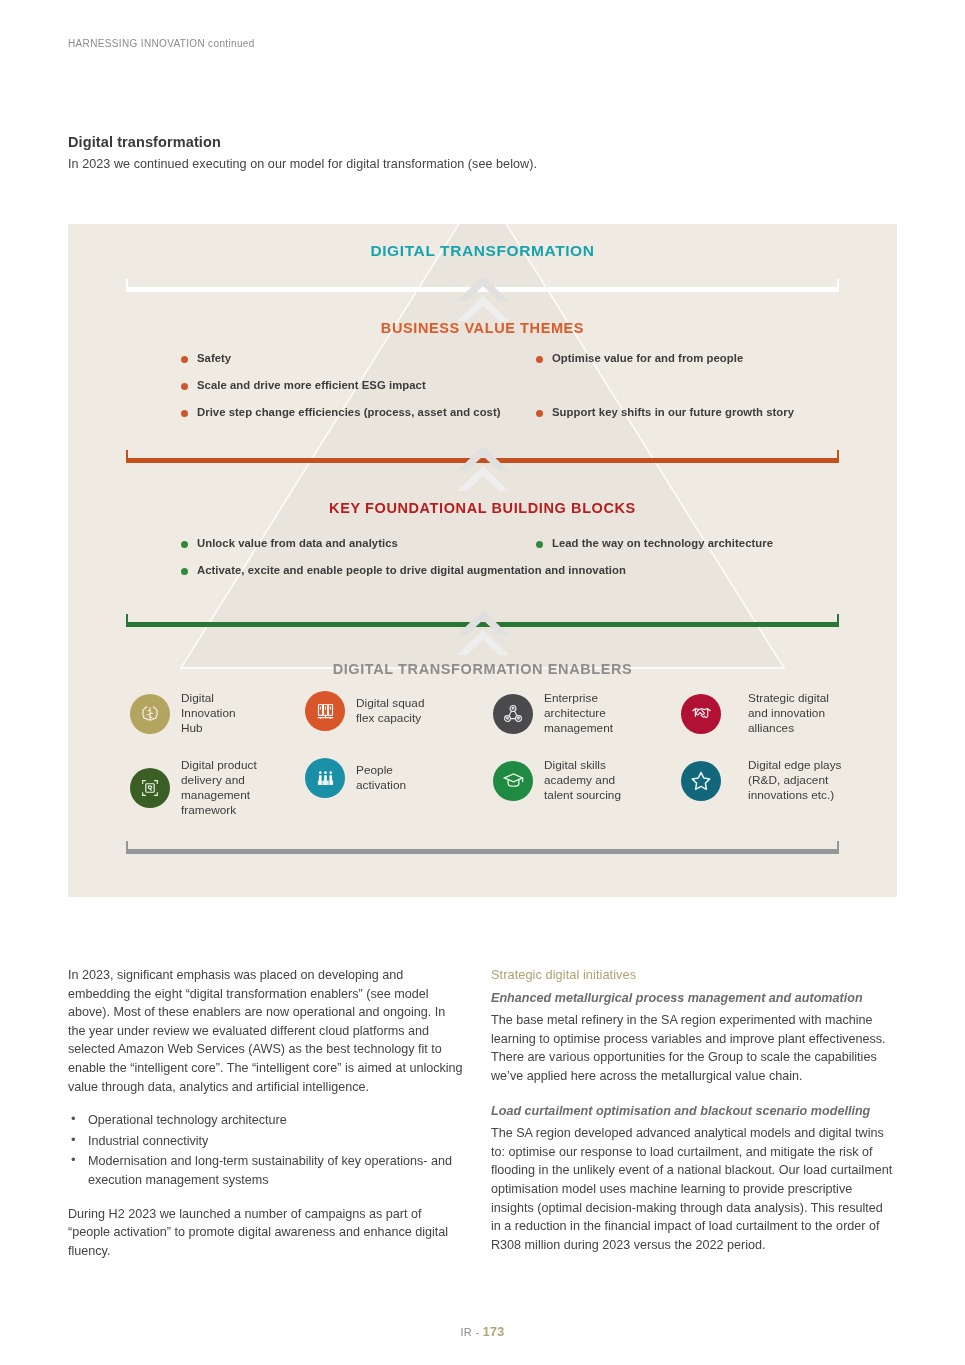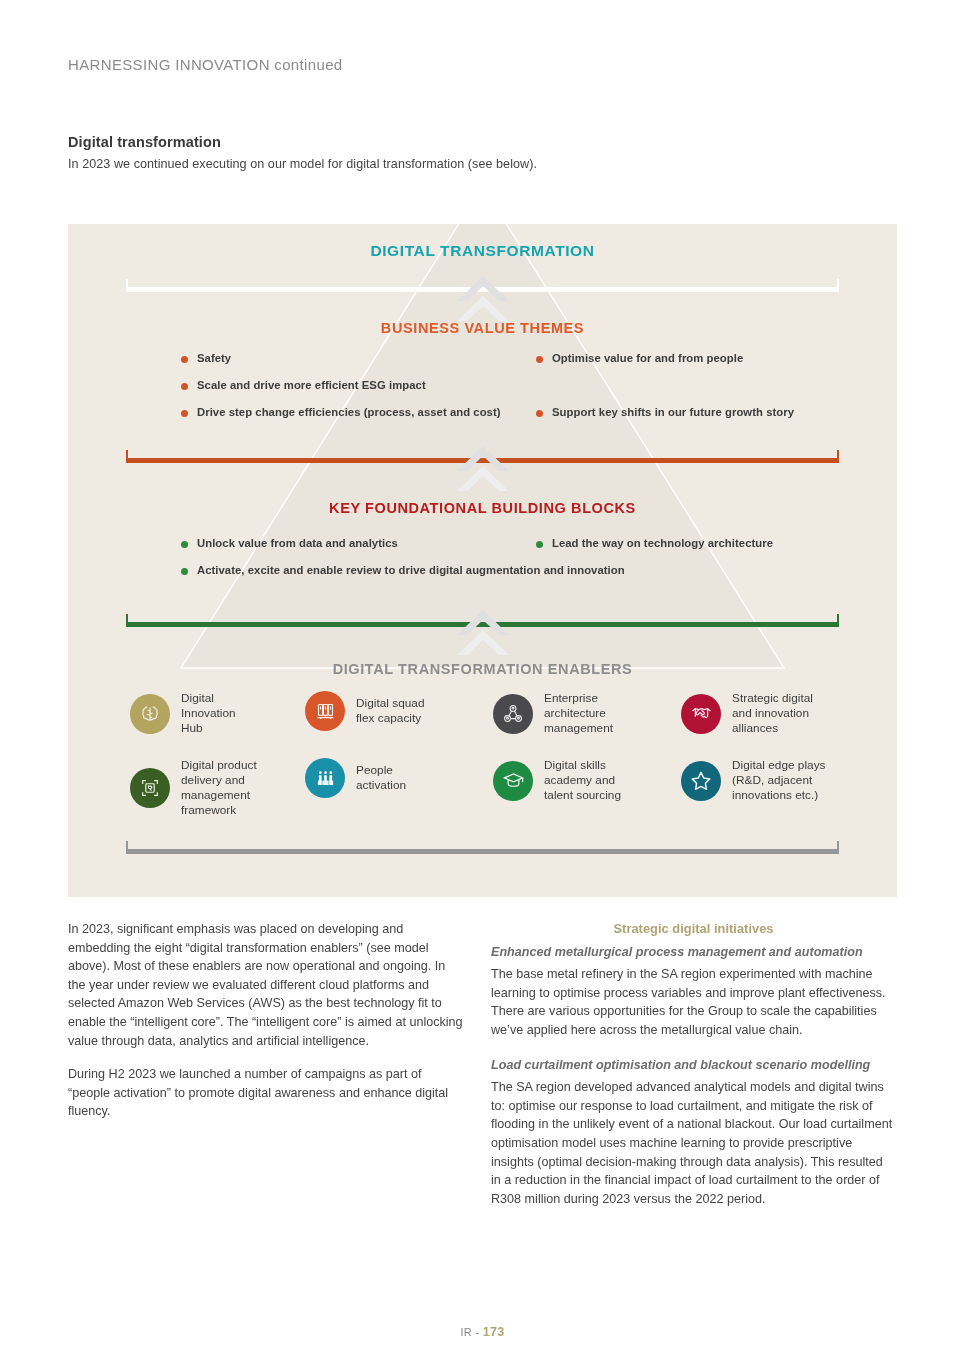--- a/index.html
+++ b/index.html
@@ -13,22 +13,22 @@
     font-family: "Liberation Sans", sans-serif;
     color: #3d3d3d;
     position: relative;
     overflow: hidden;
   }
 
   
   .running-header {
     position: absolute;
     left: 68px;
-    top: 56px;
-    font-size: 15px;
+    top: 38px;
+    font-size: 10px;
     letter-spacing: 0.35px;
     color: #8b8b8b;
     font-weight: 400;
     white-space: nowrap;
   }
 
   
   .section-title {
     position: absolute;
     left: 68px;
@@ -184,43 +184,42 @@
   .enabler-label {
     font-size: 11.8px;
     line-height: 15px;
     color: #3d3d3d;
     letter-spacing: 0.02px;
     white-space: pre-line;
   }
   .e-col-1 { left: 62px; }
   .e-col-2 { left: 237px; }
   .e-col-3 { left: 425px; }
-  .e-col-4 { left: 613px; }
+  .e-col-4 { left: 613px; gap: 16px; }
 
   
   .col {
     position: absolute;
-    top: 920px;
+    top: 966px;
     font-size: 12.6px;
     line-height: 18.6px;
     color: #444;
   }
   #col-left  { left: 68px; width: 398px; }
   #col-right { left: 491px; width: 405px; }
 
   .col p { margin: 0 0 15px 0; }
   .col p:last-child { margin-bottom: 0; }
 
   .sub-head {
     font-size: 12.8px;
-    font-weight: bold;
+    font-weight: normal;
     color: #b0a374;
     margin: 0 0 4px 0;
     letter-spacing: 0.05px;
-    text-align: center;
   }
   .sub-sub-head {
     font-size: 12.6px;
     font-weight: bold;
     font-style: italic;
     color: #6d6d6d;
     margin: 0 0 4px 0;
   }
   .sub-sub-head.spaced { margin-top: 16px; }
 
@@ -341,21 +340,21 @@
         <span>Unlock value from data and analytics</span>
       </div>
       <div class="bullet col-right">
         <span class="bullet-dot dot-green"></span>
         <span>Lead the way on technology architecture</span>
       </div>
     </div>
     <div class="bullet-row">
       <div class="bullet col-left">
         <span class="bullet-dot dot-green"></span>
-        <span>Activate, excite and enable review to drive digital augmentation and innovation</span>
+        <span>Activate, excite and enable people to drive digital augmentation and innovation</span>
       </div>
     </div>
   </div>
 
   <div class="enablers">
 
     <div class="enabler-row">
 
       <div class="enabler e-col-1">
         <span class="enabler-icon" style="background:#b3a45f">
@@ -479,20 +478,25 @@
 (R&amp;D, adjacent
 innovations etc.)</span>
       </div>
 
     </div>
   </div>
 </div>
 
 <div class="col" id="col-left">
   <p>In 2023, significant emphasis was placed on developing and embedding the eight “digital transformation enablers” (see model above). Most of these enablers are now operational and ongoing. In the year under review we evaluated different cloud platforms and selected Amazon Web Services (AWS) as the best technology fit to enable the “intelligent core”. The “intelligent core” is aimed at unlocking value through data, analytics and artificial intelligence.</p>
+  <ul class="dash-list">
+    <li>Operational technology architecture</li>
+    <li>Industrial connectivity</li>
+    <li>Modernisation and long-term sustainability of key operations- and execution management systems</li>
+  </ul>
   <p>During H2 2023 we launched a number of campaigns as part of “people activation” to promote digital awareness and enhance digital fluency.</p>
 </div>
 
 <div class="col" id="col-right">
   <div class="sub-head">Strategic digital initiatives</div>
   <div class="sub-sub-head">Enhanced metallurgical process management and automation</div>
   <p>The base metal refinery in the SA region experimented with machine learning to optimise process variables and improve plant effectiveness. There are various opportunities for the Group to scale the capabilities we’ve applied here across the metallurgical value chain.</p>
   <div class="sub-sub-head spaced">Load curtailment optimisation and blackout scenario modelling</div>
   <p>The SA region developed advanced analytical models and digital twins to: optimise our response to load curtailment, and mitigate the risk of flooding in the unlikely event of a national blackout. Our load curtailment optimisation model uses machine learning to provide prescriptive insights (optimal decision-making through data analysis). This resulted in a reduction in the financial impact of load curtailment to the order of R308 million during 2023 versus the 2022 period.</p>
 </div>

